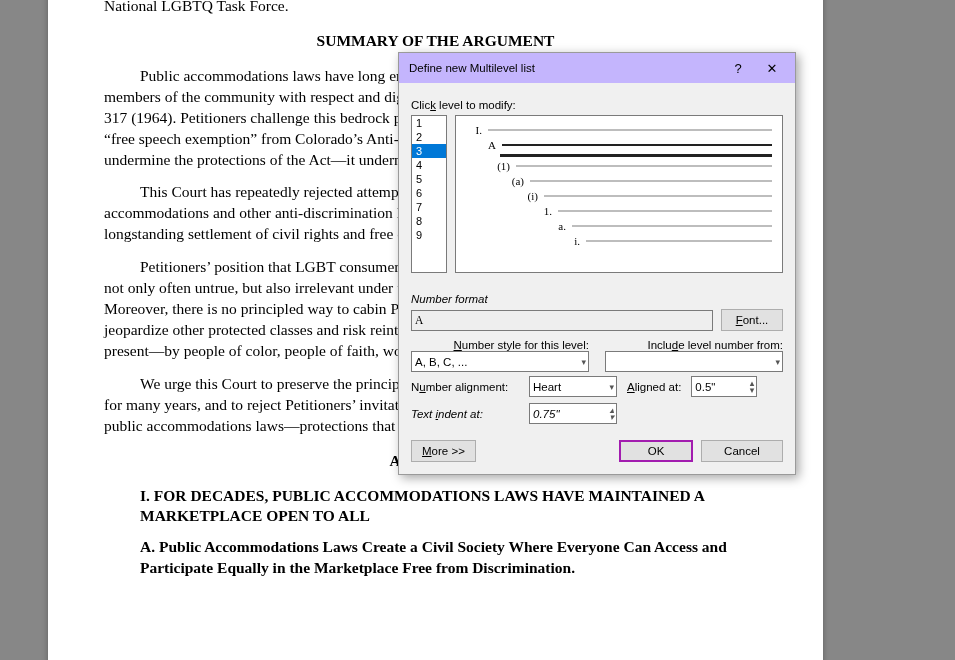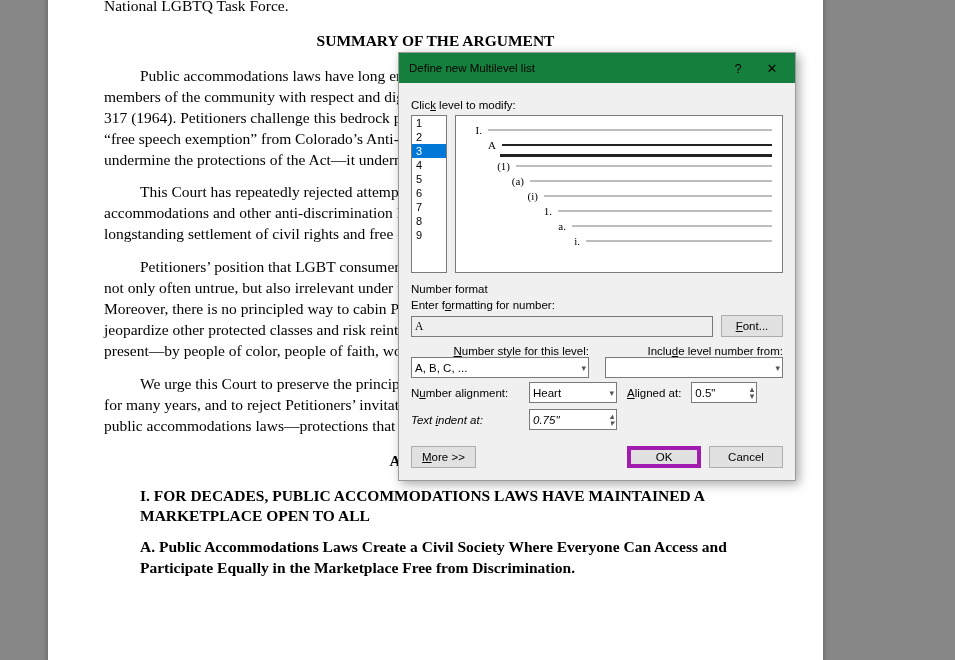--- a/index.html
+++ b/index.html
@@ -42,21 +42,21 @@
     border: 1px solid #9a9a9a;
     box-shadow: 3px 3px 10px rgba(0,0,0,.35);
     font-size: 11.5px;
     color: #000;
   }
   .dlg-title {
     display: flex;
     align-items: center;
     height: 30px;
     padding: 0 6px 0 10px;
-    background: #15803d;
+    background: #c4b5fd;
   }
   .dlg-title .t { flex: 1; }
   .dlg-title .btn {
     width: 34px; height: 26px;
     display:flex; align-items:center; justify-content:center;
     font-size: 13px;
     cursor: default;
   }
   .dlg-body { padding: 16px 12px 12px 12px; }
   .dlg label, .dlg .lbl { font-size: 11.5px; }
@@ -81,21 +81,21 @@
     border:1px solid #7a7a7a;
     position:relative;
     padding: 8px 10px;
   }
   .prow { display:flex; align-items:center; gap:6px; font-family:"Times New Roman",serif; font-size:11px; }
   .bar { flex:1; height:1px; background:#bdbdbd; border-top:1px solid #bdbdbd; border-bottom:1px solid #bdbdbd; }
   .bar.th { height:2px; background:#555; border:0; }
   .prow .lbl2 { min-width:16px; text-align:right; }
   .prow.sel .bar { background:#222; height:2.5px; border:0; }
 
-  .section-h { font-size:11.5px; margin-top:10px; margin-bottom:4px; }
+  .section-h { font-size:11.5px; margin-top:20px; margin-bottom:4px;font-style:italic; }
 
   .row { display:flex; align-items:center; gap:8px; margin-top:4px; }
   .row > * { }
   input[type=text], .combo, .spin {
     font-size: 11.5px;
     height: 21px;
     border:1px solid #7a7a7a;
     background:#fff;
     padding: 1px 3px;
   }
@@ -108,21 +108,21 @@
   .spin .spbtns { display:flex; flex-direction:column; line-height:7px; }
   .btn2 {
     height:22px;
     border:1px solid #adadad;
     background:#e1e1e1;
     padding: 0 10px;
     font-size:11.5px;
     cursor:default;
     display:flex; align-items:center; justify-content:center;
   }
-  .btn-primary { border:4px solid #a21caf; }
+  .btn-primary { border:2px solid #a21caf; }
   .dlg-footer { display:flex; justify-content:space-between; align-items:center; margin-top:16px; }
   .dlg-footer .right { display:flex; gap:8px; }
 </style>
 </head>
 <body>
 
 <div class="page">
   <div class="firstline">National LGBTQ Task Force.</div>
   <div class="center-head">SUMMARY OF THE ARGUMENT</div>
   <p class="indent">Public accommodations laws have long ensured that consumers can access the marketplace as equal members of the community with respect and dignity. Heart of Atlanta Motel, Inc. v. U.S., 378 U.S. 226, 317 (1964). Petitioners challenge this bedrock principle of equal treatment by seeking an unprecedented “free speech exemption” from Colorado’s Anti-Discrimination Act (“CADA”). This does not just undermine the protections of the Act—it undermines them for LGBT people. It undermines them for all.</p>
@@ -188,21 +188,20 @@
             <div class="bar"></div>
           </div>
           <div class="prow" style="margin-left: 98px; margin-top: 3px;">
             <span class="lbl2">i.</span>
             <div class="bar"></div>
           </div>
         </div>
     </div>
 
     <div class="section-h">Number format</div>
-    <div class="lbl">Enter f<span class="under">o</span>rmatting for number:</div>
     <div class="row">
       <input type="text" style="flex: 1 1 0%; background: rgb(238, 238, 238); font-family: &quot;Times New Roman&quot;, serif;" value="A">
       <div class="btn2" style="width:62px"><span class="under">F</span>ont...</div>
     </div>
 
     <div class="row" style="margin-top:8px; gap:16px;text-align:right;">
       <div style="flex:1">
         <div class="lbl"><span class="under">N</span>umber style for this level:</div>
         <div class="combo" style="width:100%">
           <span>A, B, C, ...</span>
@@ -241,17 +240,17 @@
             <span>▴</span>
             <span>▾</span>
           </span>
       </div>
     </div>
 
     <div class="dlg-footer">
       <div class="btn2"><span class="under">M</span>ore &gt;&gt;</div>
       <div class="right">
         <div class="btn2 btn-primary" style="width:74px">OK</div>
-        <div class="btn2" style="width:74px">Cancel</div>
+        <div class="btn2" style="width:82px">Cancel</div>
       </div>
     </div>
   </div>
 </div>
 
 </body></html>

